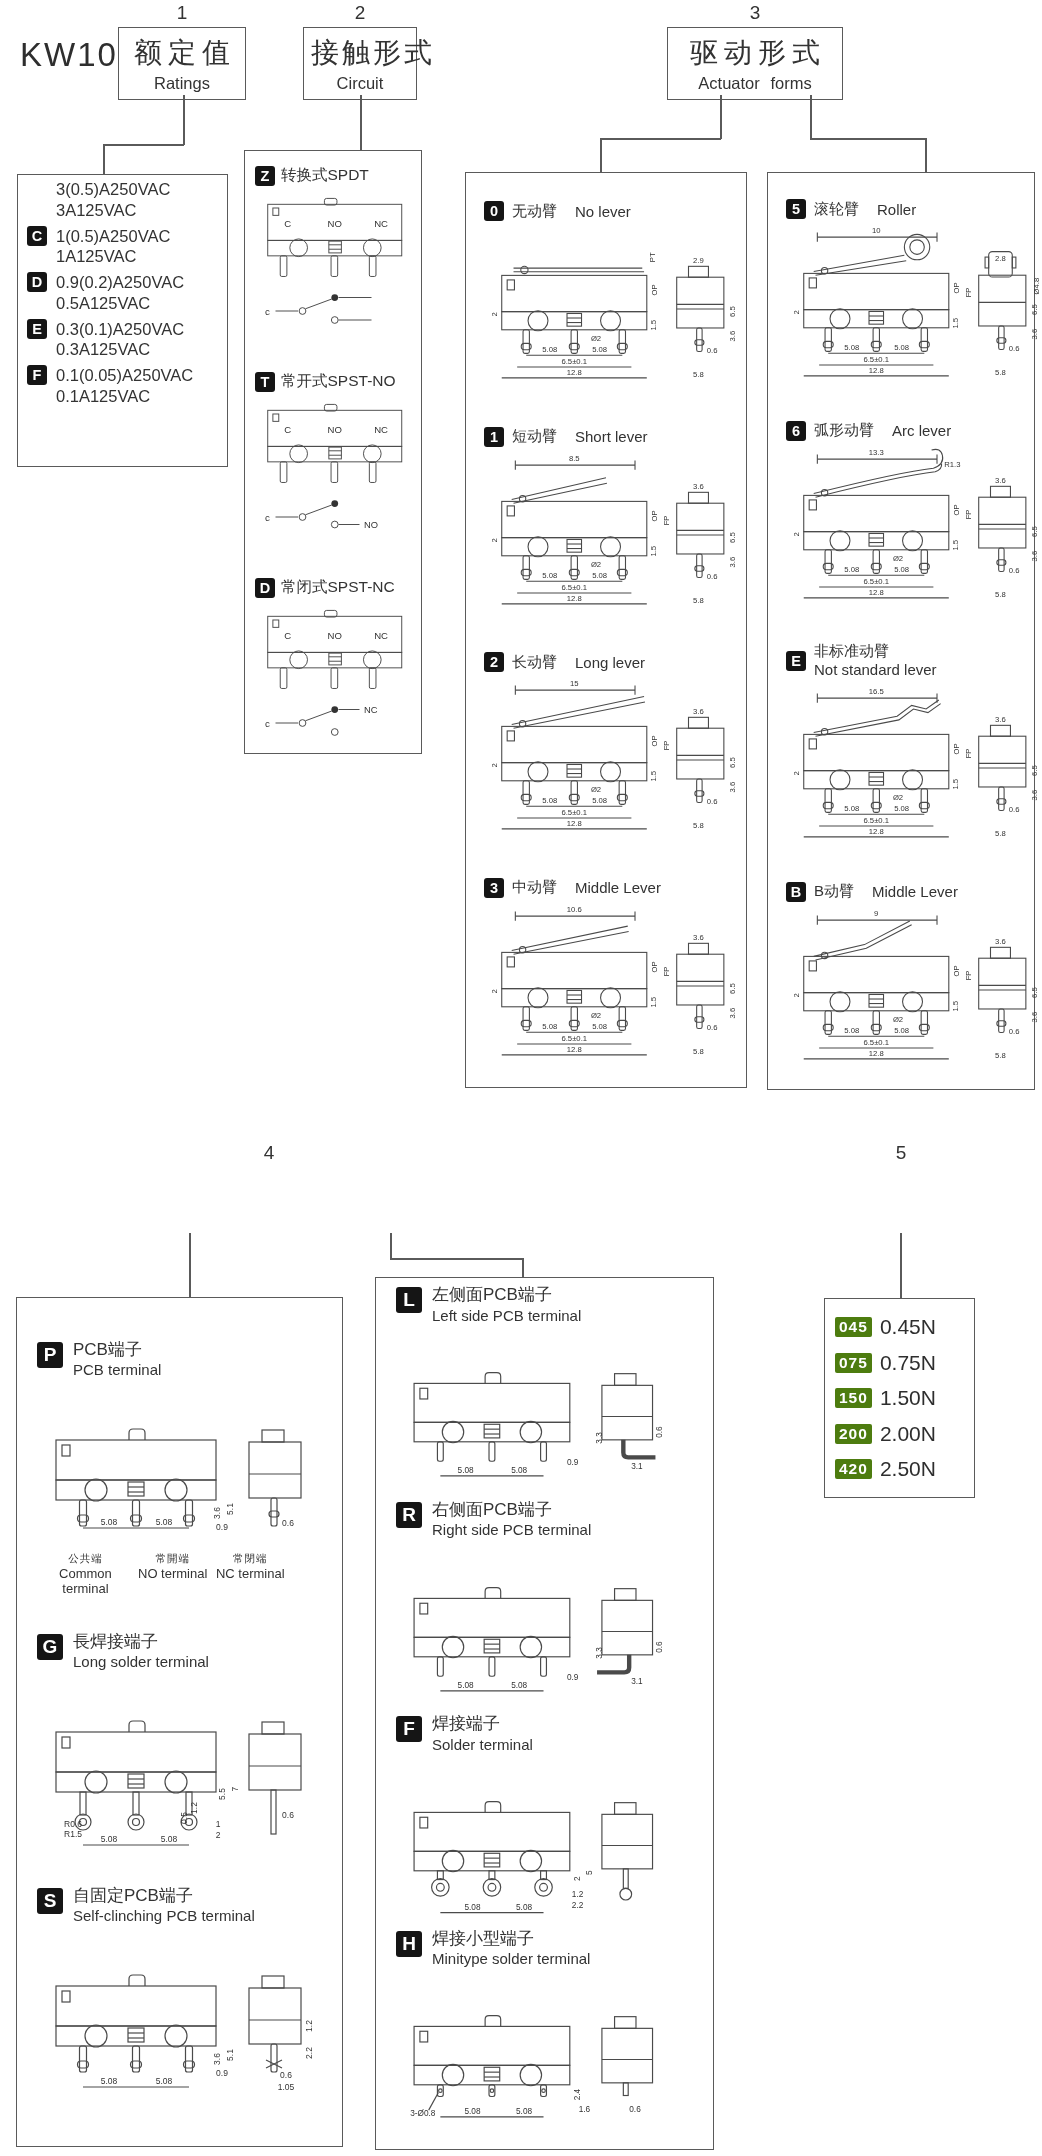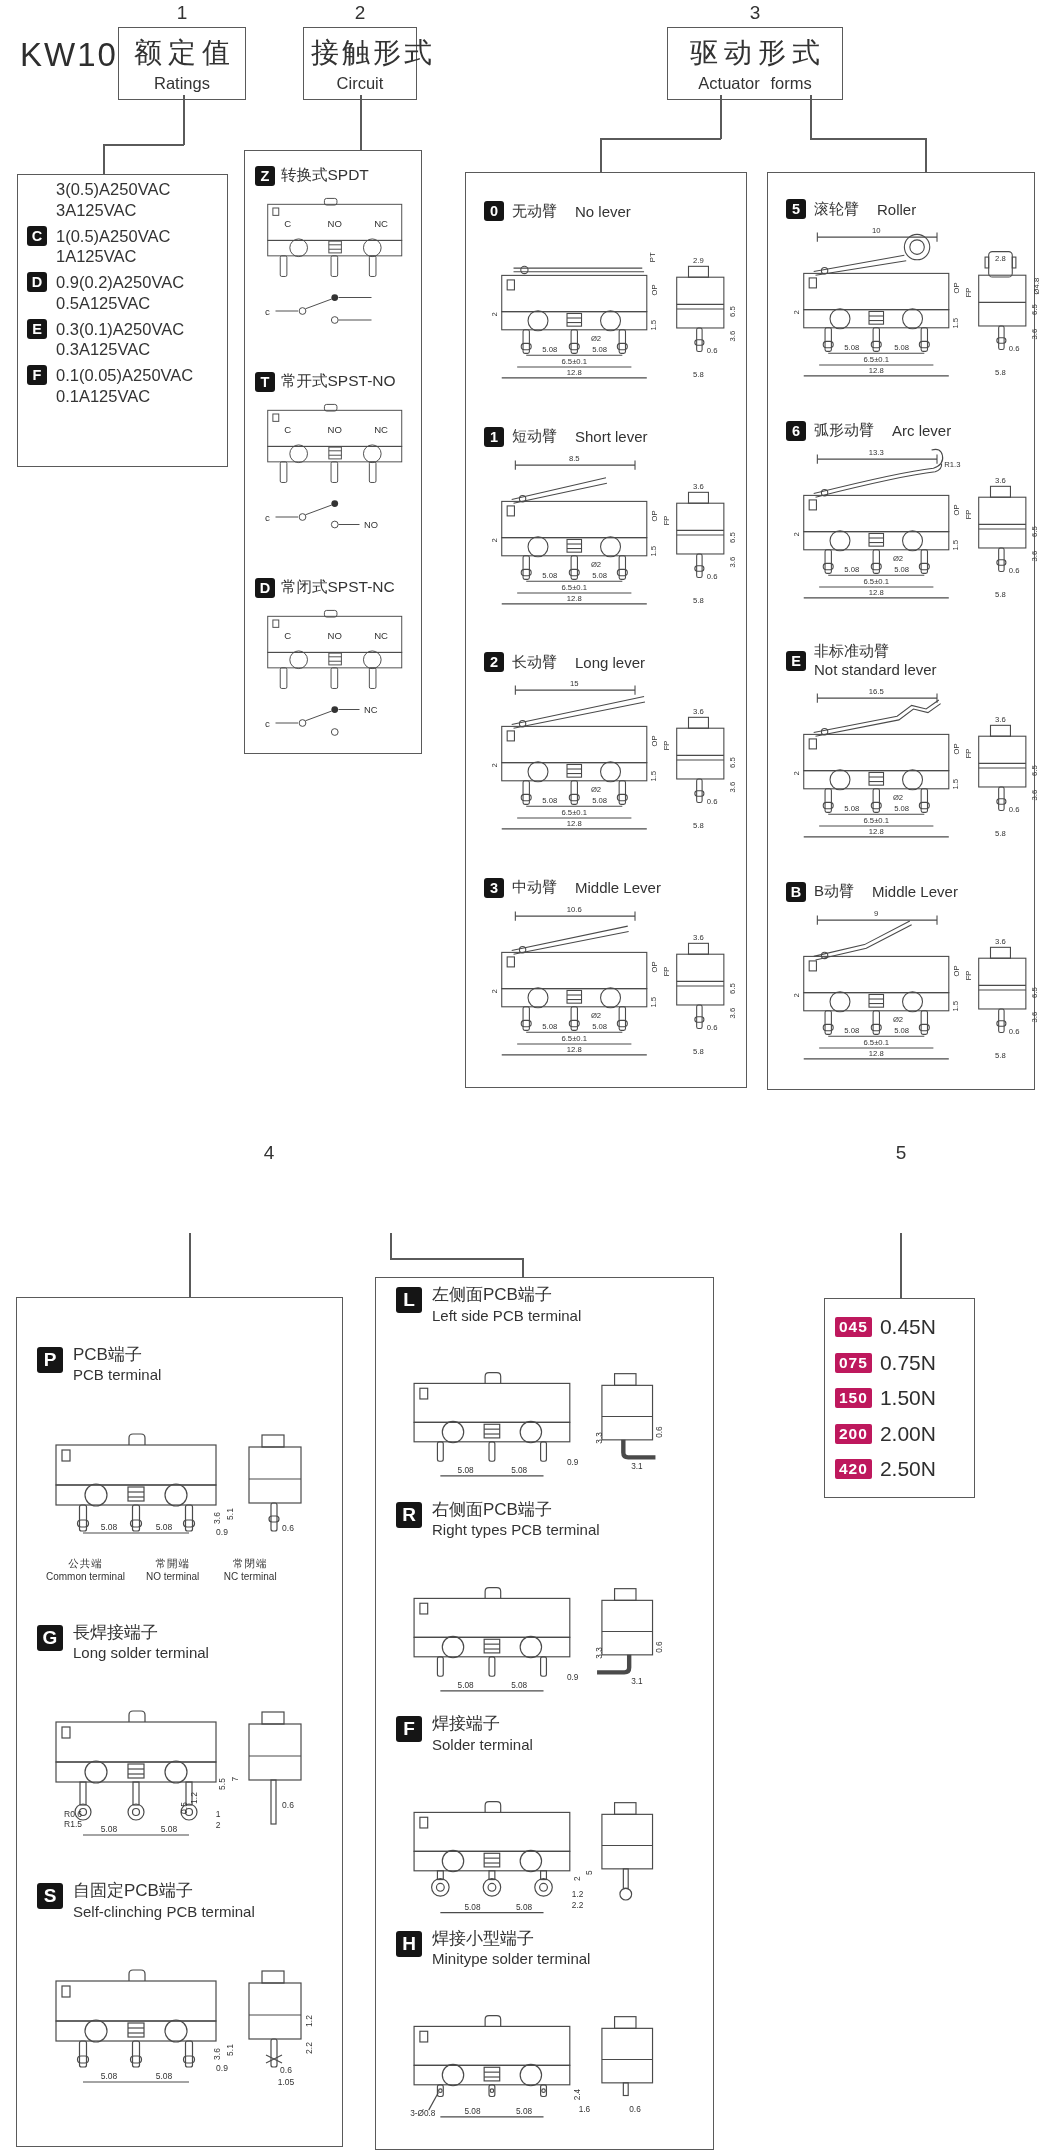--- a/index.html
+++ b/index.html
@@ -35,25 +35,25 @@
 
 .t-col{display:flex;flex-direction:column;justify-content:space-evenly;padding:6px 4px}
 .t-sec{display:flex;flex-direction:column}
 .t-head{display:flex;align-items:flex-start;gap:10px;padding-left:16px}
 .t-head .badge{width:26px;height:26px;font-size:19px;margin-top:2px}
 .t-head .tcn{font-size:17px;line-height:1.2;white-space:nowrap}
 .t-head .ten{font-size:15px;line-height:1.3;white-space:nowrap}
 .pin-names{display:grid;grid-template-columns:1.25fr 1fr 1fr;width:252px;margin-left:16px;margin-top:-6px}
 .pin-names .pn{text-align:center}
 .pin-names .pn .cnl{font-size:10.5px;letter-spacing:1px}
-.pin-names .pn .enl{font-size:10px}
+.pin-names .pn .enl{font-size:13px}
 
 #force-box{padding:16px 10px;display:flex;flex-direction:column;justify-content:space-between}
 .f-row{display:flex;align-items:center;gap:8px}
-.f-chip{background:#be185d;color:#fff;font-weight:bold;font-size:15.5px;padding:1px 4px;border-radius:2px;letter-spacing:1px}
+.f-chip{background:#4d7c0f;color:#fff;font-weight:bold;font-size:15.5px;padding:1px 4px;border-radius:2px;letter-spacing:1px}
 .f-val{font-size:21px;color:#2e2e2e}
 svg{display:block}
 </style>
 </head>
 <body>
 
 <div id="stage">
 
   <div id="kw10">KW10</div>
 
@@ -921,21 +921,21 @@
             <text x="290" y="110" font-size="8.5" fill="#333" text-anchor="middle" transform="rotate(-90 290 110)">0.6</text>
             <text x="264" y="148" font-size="8.5" fill="#333" text-anchor="middle">3.1</text>
           </svg>
         </div>
       </div>
       <div class="t-sec">
         <div class="t-head">
           <span class="badge">R</span>
           <div>
             <div class="tcn">右侧面PCB端子</div>
-            <div class="ten">Right  types  PCB  terminal</div>
+            <div class="ten">Right  side  PCB  terminal</div>
           </div>
         </div>
         <div>
           <svg viewBox="0 0 300 178" width="292">
   <g fill="none" stroke="#4a4a4a" stroke-width="1.2">
   <rect x="35" y="60" width="160" height="40"></rect>
               <rect x="35" y="100" width="160" height="20"></rect>
   <rect x="41" y="65" width="8" height="11"></rect>
   <circle cx="75" cy="110" r="11"></circle>
               <circle cx="155" cy="110" r="11"></circle>

